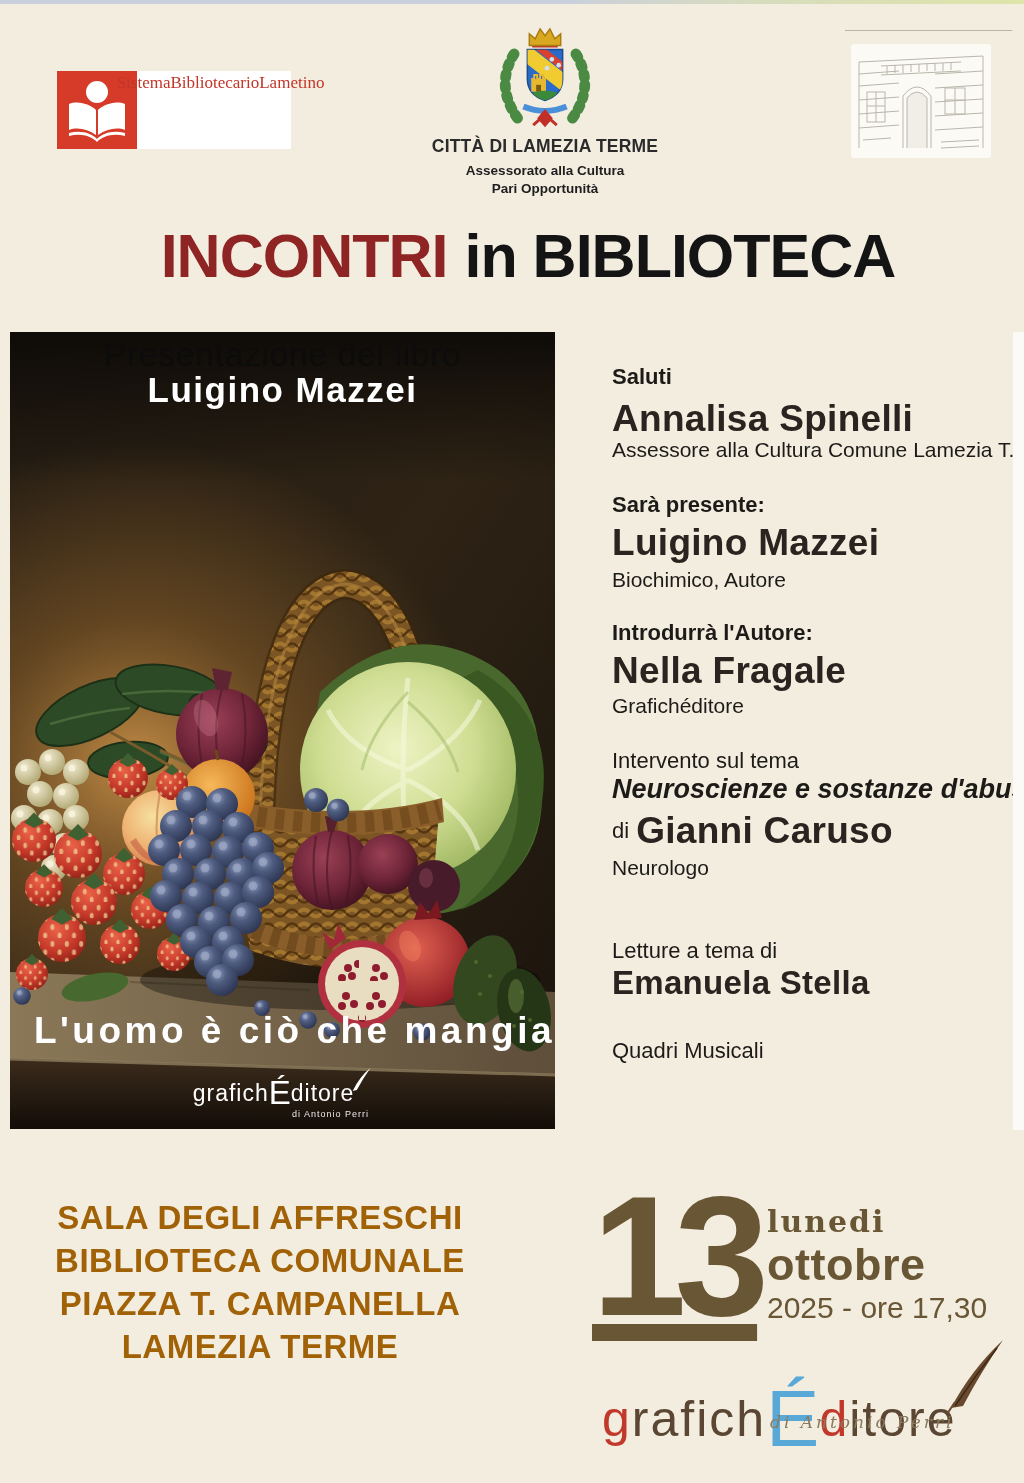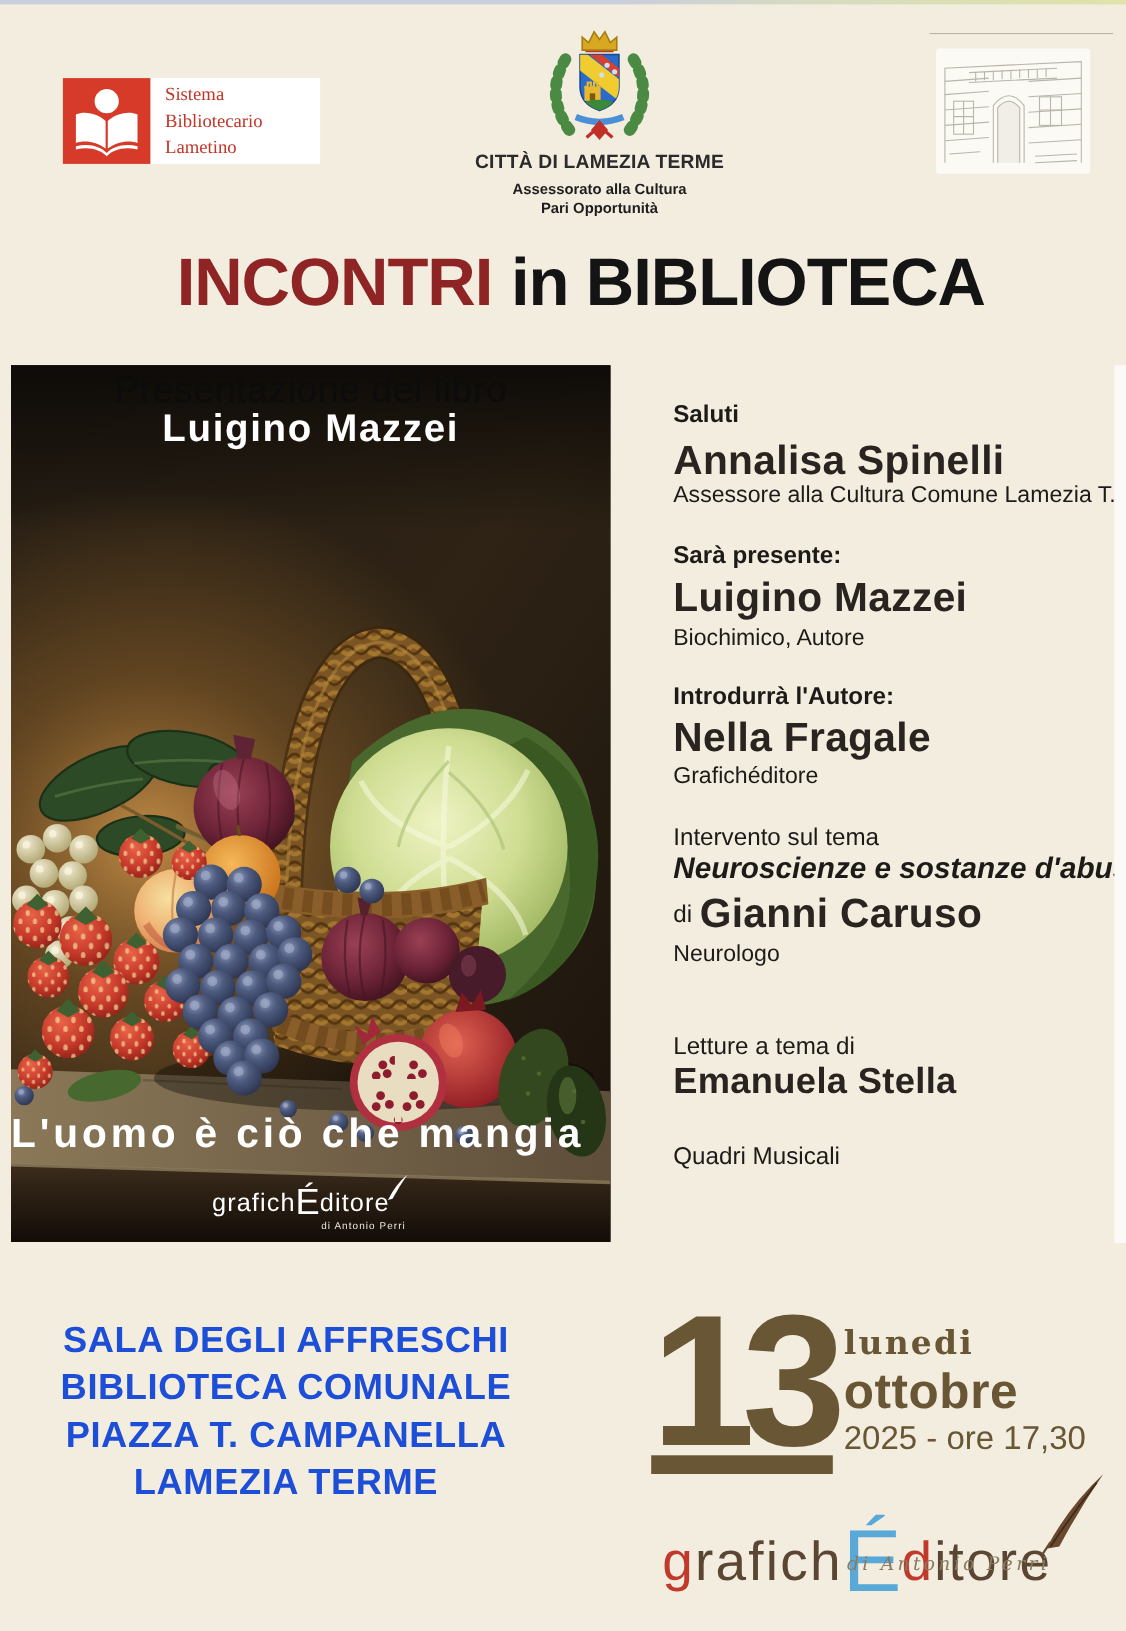--- a/index.html
+++ b/index.html
@@ -4,21 +4,21 @@
 <style>
   html,body{margin:0;padding:0;background:#e8e4da;}
   .poster{position:relative;width:1024px;height:1483px;background:#f3ede0;
     font-family:"Liberation Sans",sans-serif;overflow:hidden;}
   .top-edge{position:absolute;top:0;left:0;right:0;height:4px;
     background:linear-gradient(90deg,#c9cfdc 0%,#c9cfdc 55%,#d6dbc0 72%,#dfe4a9 100%);}
 
   
   .lib-logo{position:absolute;left:57px;top:71px;display:flex;}
   .lib-icon{width:80px;height:78px;display:block;}
-  .lib-text{width:154px;height:78px;background:#ffffff;display:flex;flex-direction:column;
+  .lib-text{width:154px;height:78px;background:#ffffff;display:flex;flex-direction:row;
     justify-content:center;padding-left:13px;box-sizing:border-box;}
   .lib-line{font-family:"Liberation Serif",serif;font-size:17px;line-height:24px;color:#c23527;}
 
   
   .muni{position:absolute;left:420px;top:24px;width:250px;text-align:center;}
   .crest{display:inline-block;}
   .muni-name{font-size:17.5px;font-weight:700;color:#2b2b2b;letter-spacing:.2px;margin-top:4px;}
   .muni-dept{font-size:13.5px;font-weight:700;color:#1e1e1e;line-height:18px;}
   .muni-dept.first{margin-top:5px;}
 
@@ -32,42 +32,42 @@
   .t-red{color:#8e2423;}
   .t-black{margin-left:17px;}
 
   
   .cover{position:absolute;left:10px;top:332px;width:545px;height:797px;background:#17120d;}
   .painting{position:absolute;left:0;top:0;}
   .cover-kicker{position:absolute;left:0;right:0;top:3px;text-align:center;
     font-size:34px;font-weight:400;color:#0c0c0c;letter-spacing:.5px;}
   .cover-author{position:absolute;left:0;right:0;top:38px;text-align:center;
     font-size:35px;font-weight:800;color:#ffffff;letter-spacing:1.5px;}
-  .cover-title{position:absolute;left:0;right:0;top:678px;text-align:left;
+  .cover-title{position:absolute;left:0;right:0;top:678px;text-align:right;
     font-size:37px;font-weight:800;color:#ffffff;letter-spacing:3.5px;white-space:nowrap;}
   .cover-pub{position:absolute;left:0;right:0;top:735px;text-align:center;color:#ffffff;line-height:1;}
   .cpl-thin{font-size:23px;font-weight:300;letter-spacing:1px;}
   .cpl-E{font-size:33px;font-weight:300;vertical-align:-3px;}
   .cpl-sub{display:block;font-size:9px;color:#e8e8e8;letter-spacing:1px;margin-top:1px;padding-left:96px;}
 
   
   .program{position:absolute;left:612px;top:0;width:412px;height:1130px;}
   .pg{position:absolute;left:0;white-space:nowrap;color:#1d1b18;}
   .lab{font-size:22px;font-weight:700;}
   .lab-r{font-size:22px;font-weight:400;}
   .nm{font-size:37px;font-weight:800;letter-spacing:.3px;color:#29241f;}
   .nm-s{font-size:33px;}
   .role{font-size:21px;font-weight:400;color:#1d1b18;}
   .theme{font-size:27px;font-weight:700;font-style:italic;}
   .di{font-size:22px;font-weight:400;vertical-align:5px;margin-right:7px;}
   .right-edge{position:absolute;right:0;top:332px;width:11px;height:798px;background:#fbfaf6;}
 
   
   .venue{position:absolute;left:20px;top:1196px;width:480px;text-align:center;
-    color:#1d4ed8;font-weight:800;font-size:33px;line-height:43px;letter-spacing:.5px;}
+    color:#a16207;font-weight:800;font-size:33px;line-height:43px;letter-spacing:.5px;}
 
   
   .date{position:absolute;left:592px;top:1192px;width:430px;height:150px;color:#695634;}
   .day{font-size:170px;font-weight:700;line-height:128px;letter-spacing:-12px;text-decoration:underline;}
   .date-right{position:absolute;left:175px;top:12px;}
   .weekday{font-family:"DejaVu Serif",serif;font-weight:700;font-size:30px;letter-spacing:2px;}
   .month{font-size:45px;font-weight:800;line-height:1;margin-top:3px;letter-spacing:.5px;}
   .details{font-size:30px;font-weight:400;margin-top:4px;}
 
   

